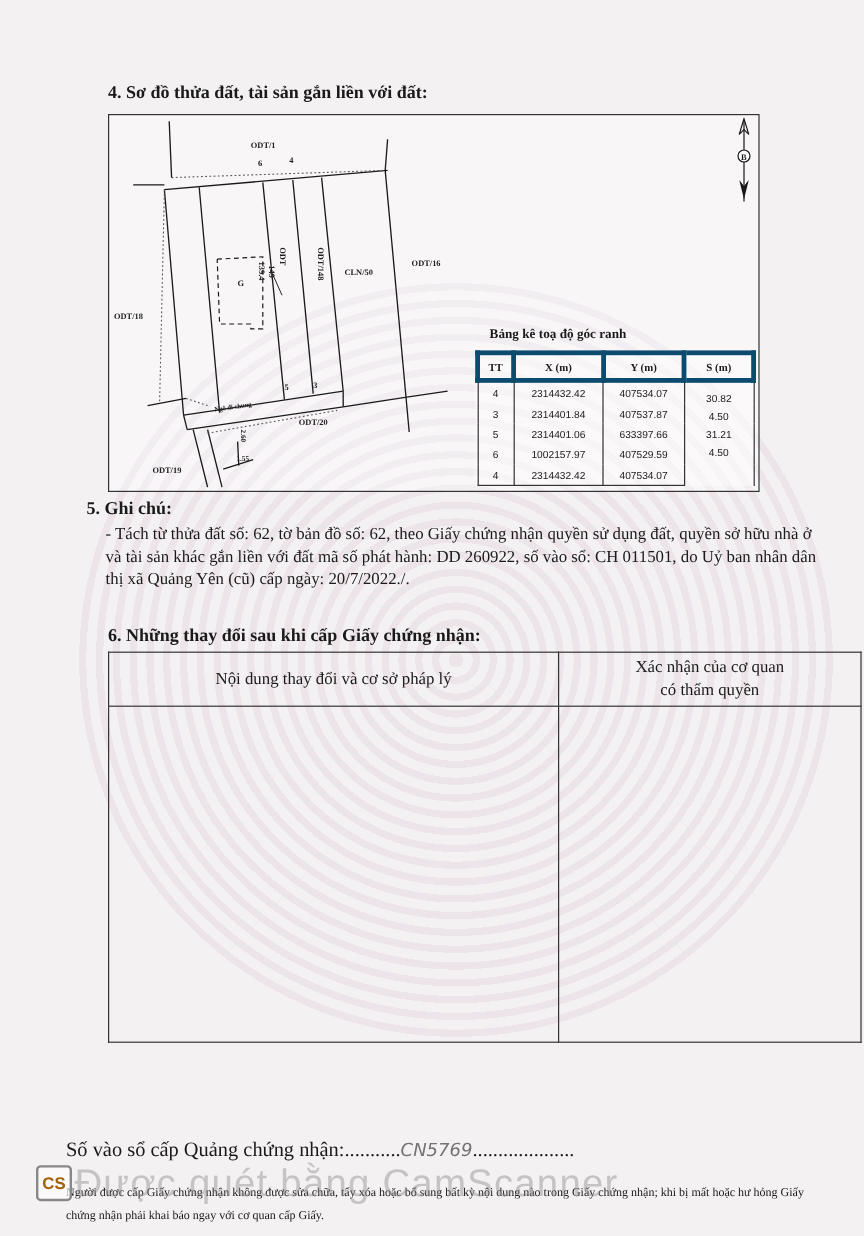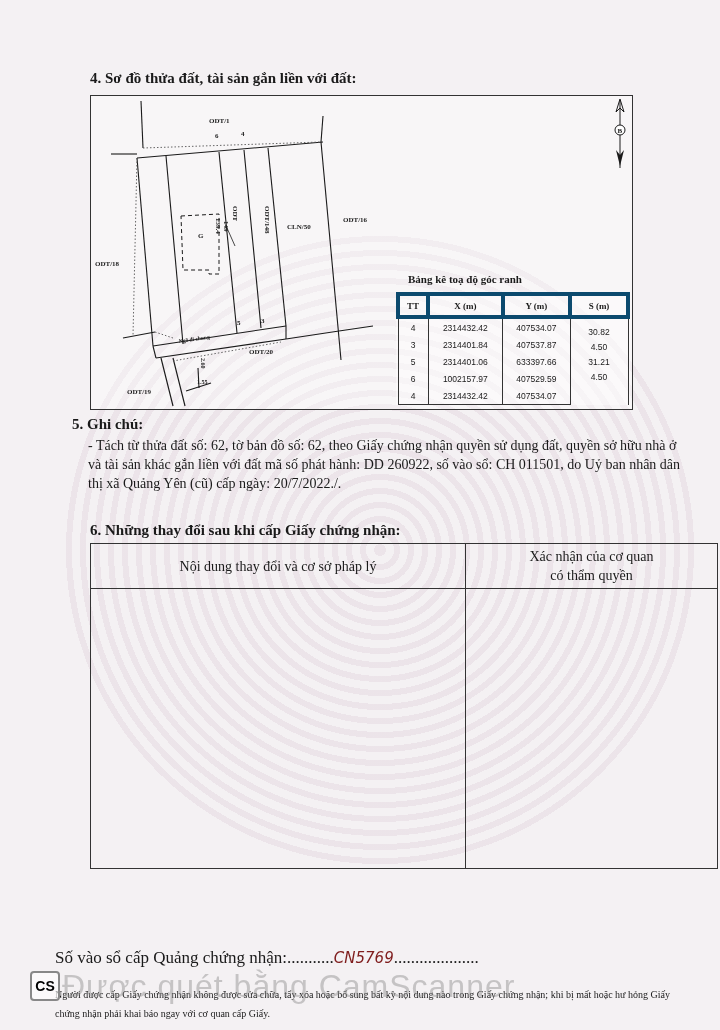--- a/index.html
+++ b/index.html
@@ -32,26 +32,26 @@
   table.coords tr:last-child td { border-bottom:1px solid #333; }
   .s-cell { position:relative; }
   .note { position:absolute; left:88px; top:436px; width:600px; font-size:14px; line-height:19px; }
   table.changes {
     position:absolute; left:90px; top:543px; width:628px; height:326px;
     border-collapse:collapse; font-size:14px;
   }
   table.changes th { border:1.5px solid #333; font-weight:normal; height:42px; line-height:19px; }
   table.changes td { border:1.5px solid #333; }
   .reg-line { position:absolute; left:55px; top:948px; font-size:17px; }
-  .reg-line .hand { font-family:"DejaVu Sans", sans-serif; font-style:italic; color:#7f1d1d; font-size:15px; }
+  .reg-line .hand { font-family:"DejaVu Sans", sans-serif; font-style:italic; color:#737373; font-size:15px; }
   .warning { position:absolute; left:55px; top:985px; width:640px; font-size:10px; line-height:19px; }
   .cs-badge {
     position:absolute; left:30px; top:971px; width:26px; height:26px; border:2px solid #888;
     border-radius:4px; font-family:"Liberation Sans", sans-serif; font-size:14px; font-weight:bold;
-    color:#000000; text-align:center; line-height:26px; background:rgba(255,255,255,0.6);
+    color:#a16207; text-align:center; line-height:26px; background:rgba(255,255,255,0.6);
   }
   .watermark {
     position:absolute; left:62px; top:968px; font-family:"Liberation Sans", sans-serif; font-size:32px;
     color:rgba(140,140,140,0.45); white-space:nowrap; letter-spacing:1px;
   }
   .north { position:absolute; left:609px; top:98px; }
 </style>
 </head>
 <body>
 

